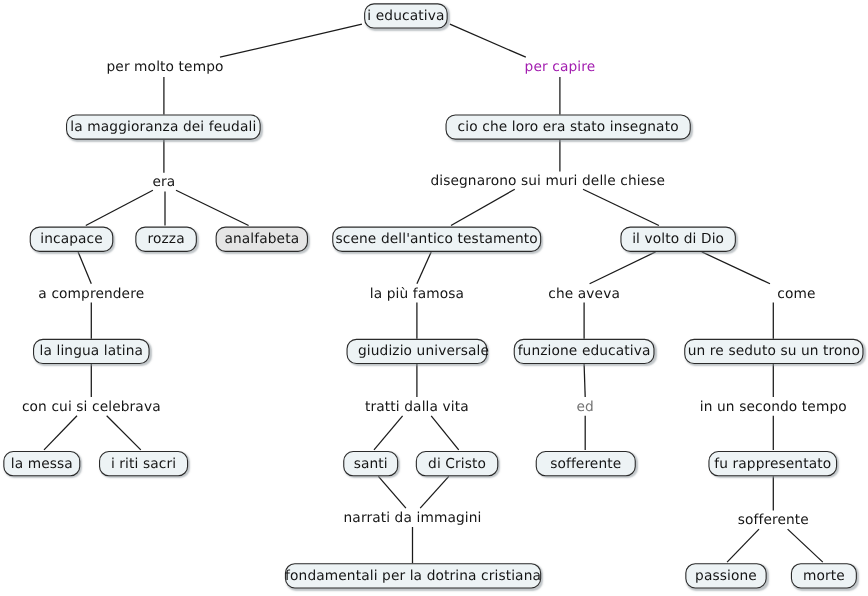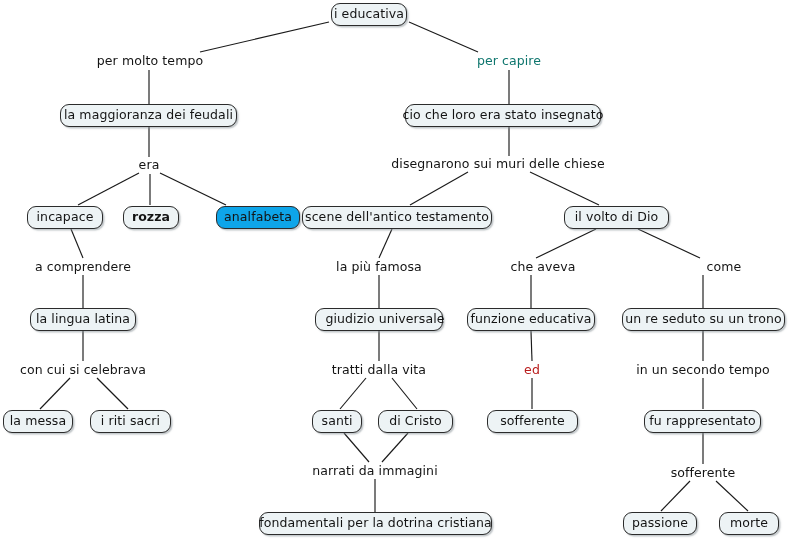--- a/index.html
+++ b/index.html
@@ -98,49 +98,49 @@
       <line x1="344" y1="433" x2="369" y2="462" stroke="#1a1a1a"></line>
       <line x1="408" y1="433" x2="382" y2="462" stroke="#1a1a1a"></line>
       <line x1="703" y1="433" x2="703" y2="464" stroke="#1a1a1a"></line>
       <line x1="375" y1="479" x2="375" y2="512" stroke="#1a1a1a"></line>
       <line x1="690" y1="481" x2="661" y2="511" stroke="#1a1a1a"></line>
       <line x1="716" y1="481" x2="748" y2="511" stroke="#1a1a1a"></line>
     </svg>
   <div id="nodes-layer">
       <div class="node-box" style="left: 331px; top: 3px; width: 76px; height: 23px; background: rgb(237, 243, 245); border-color: rgb(43, 43, 43); color: rgb(20, 20, 20);">i educativa</div>
       <div class="node-box" style="left: 60px; top: 104px; width: 177px; height: 23px; background: rgb(237, 243, 245); border-color: rgb(43, 43, 43); color: rgb(20, 20, 20);">la maggioranza dei feudali</div>
-      <div class="node-box" style="left: 405px; top: 104px; width: 196px; height: 23px; background: rgb(237, 243, 245); border-color: rgb(43, 43, 43); color: rgb(20, 20, 20);">cio che loro era stato insegnato</div>
+      <div class="node-box" style="left: 405px; top: 104px; width: 223px; height: 23px; background: rgb(237, 243, 245); border-color: rgb(43, 43, 43); color: rgb(20, 20, 20);">cio che loro era stato insegnato</div>
       <div class="node-box" style="left: 27px; top: 206px; width: 76px; height: 23px; background: rgb(237, 243, 245); border-color: rgb(43, 43, 43); color: rgb(20, 20, 20);">incapace</div>
-      <div class="node-box" style="left: 123px; top: 206px; width: 56px; height: 23px; background: rgb(237, 243, 245); border-color: rgb(43, 43, 43); color: rgb(20, 20, 20); font-weight: bold;">rozza</div>
-      <div class="node-box" style="left: 196px; top: 206px; width: 84px; height: 23px; background: #0ea5e9; border-color: rgb(43, 43, 43); color: rgb(20, 20, 20); margin-left: 20px;">analfabeta</div>
+      <div class="node-box" style="left: 123px; top: 206px; width: 56px; height: 23px; background: rgb(237, 243, 245); border-color: rgb(43, 43, 43); color: rgb(20, 20, 20);">rozza</div>
+      <div class="node-box" style="left: 196px; top: 206px; width: 84px; height: 23px; background: #e5e5e5; border-color: rgb(43, 43, 43); color: rgb(20, 20, 20);">analfabeta</div>
       <div class="node-box" style="left: 302px; top: 206px; width: 190px; height: 23px; background: rgb(237, 243, 245); border-color: rgb(43, 43, 43); color: rgb(20, 20, 20);">scene dell'antico testamento</div>
       <div class="node-box" style="left: 564px; top: 206px; width: 105px; height: 23px; background: rgb(237, 243, 245); border-color: rgb(43, 43, 43); color: rgb(20, 20, 20);">il volto di Dio</div>
       <div class="node-box" style="left: 30px; top: 308px; width: 106px; height: 23px; background: rgb(237, 243, 245); border-color: rgb(43, 43, 43); color: rgb(20, 20, 20);">la lingua latina</div>
       <div class="node-box" style="left: 315px; top: 308px; width: 128px; height: 23px; background: rgb(237, 243, 245); border-color: rgb(43, 43, 43); color: rgb(20, 20, 20); padding-left: 12px;">giudizio universale</div>
       <div class="node-box" style="left: 467px; top: 308px; width: 128px; height: 23px; background: rgb(237, 243, 245); border-color: rgb(43, 43, 43); color: rgb(20, 20, 20);">funzione educativa</div>
       <div class="node-box" style="left: 622px; top: 308px; width: 163px; height: 23px; background: rgb(237, 243, 245); border-color: rgb(43, 43, 43); color: rgb(20, 20, 20);">un re seduto su un trono</div>
       <div class="node-box" style="left: 3px; top: 410px; width: 70px; height: 23px; background: rgb(237, 243, 245); border-color: rgb(43, 43, 43); color: rgb(20, 20, 20);">la messa</div>
       <div class="node-box" style="left: 90px; top: 410px; width: 81px; height: 23px; background: rgb(237, 243, 245); border-color: rgb(43, 43, 43); color: rgb(20, 20, 20);">i riti sacri</div>
       <div class="node-box" style="left: 312px; top: 410px; width: 50px; height: 23px; background: rgb(237, 243, 245); border-color: rgb(43, 43, 43); color: rgb(20, 20, 20);">santi</div>
       <div class="node-box" style="left: 378px; top: 410px; width: 75px; height: 23px; background: rgb(237, 243, 245); border-color: rgb(43, 43, 43); color: rgb(20, 20, 20);">di Cristo</div>
       <div class="node-box" style="left: 487px; top: 410px; width: 91px; height: 23px; background: rgb(237, 243, 245); border-color: rgb(43, 43, 43); color: rgb(20, 20, 20);">sofferente</div>
       <div class="node-box" style="left: 644px; top: 410px; width: 117px; height: 23px; background: rgb(237, 243, 245); border-color: rgb(43, 43, 43); color: rgb(20, 20, 20);">fu rappresentato</div>
       <div class="node-box" style="left: 259px; top: 512px; width: 233px; height: 23px; background: rgb(237, 243, 245); border-color: rgb(43, 43, 43); color: rgb(20, 20, 20);">fondamentali per la dotrina cristiana</div>
       <div class="node-box" style="left: 623px; top: 512px; width: 74px; height: 23px; background: rgb(237, 243, 245); border-color: rgb(43, 43, 43); color: rgb(20, 20, 20);">passione</div>
       <div class="node-box" style="left: 719px; top: 512px; width: 60px; height: 23px; background: rgb(237, 243, 245); border-color: rgb(43, 43, 43); color: rgb(20, 20, 20);">morte</div>
     </div>
   <div id="edge-labels-layer">
       <div class="edge-label" style="left: 150px; top: 61px; color: rgb(20, 20, 20);">per molto tempo</div>
-      <div class="edge-label" style="left: 509px; top: 61px; color: #0f766e; text-align: right;">per capire</div>
+      <div class="edge-label" style="left: 509px; top: 61px; color: #a21caf; text-align: right;">per capire</div>
       <div class="edge-label" style="left: 149px; top: 165px; color: rgb(20, 20, 20);">era</div>
       <div class="edge-label" style="left: 498px; top: 164px; color: rgb(20, 20, 20);">disegnarono sui muri delle chiese</div>
       <div class="edge-label" style="left: 83px; top: 267px; color: rgb(20, 20, 20);">a comprendere</div>
       <div class="edge-label" style="left: 379px; top: 267px; color: rgb(20, 20, 20);">la più famosa</div>
-      <div class="edge-label" style="left: 531px; top: 267px; color: rgb(20, 20, 20); margin-left: 12px;">che aveva</div>
+      <div class="edge-label" style="left: 531px; top: 267px; color: rgb(20, 20, 20);">che aveva</div>
       <div class="edge-label" style="left: 703px; top: 267px; color: rgb(20, 20, 20); padding-left: 42px;">come</div>
       <div class="edge-label" style="left: 83px; top: 370px; color: rgb(20, 20, 20);">con cui si celebrava</div>
       <div class="edge-label" style="left: 379px; top: 370px; color: rgb(20, 20, 20);">tratti dalla vita</div>
-      <div class="edge-label" style="left: 532px; top: 370px; color: #b91c1c; text-align: right;">ed</div>
+      <div class="edge-label" style="left: 532px; top: 370px; color: #737373; text-align: right;">ed</div>
       <div class="edge-label" style="left: 703px; top: 370px; color: rgb(20, 20, 20);">in un secondo tempo</div>
       <div class="edge-label" style="left: 375px; top: 471px; color: rgb(20, 20, 20);">narrati da immagini</div>
       <div class="edge-label" style="left: 703px; top: 473px; color: rgb(20, 20, 20);">sofferente</div>
     </div>
 </div>
 
 </body></html>

